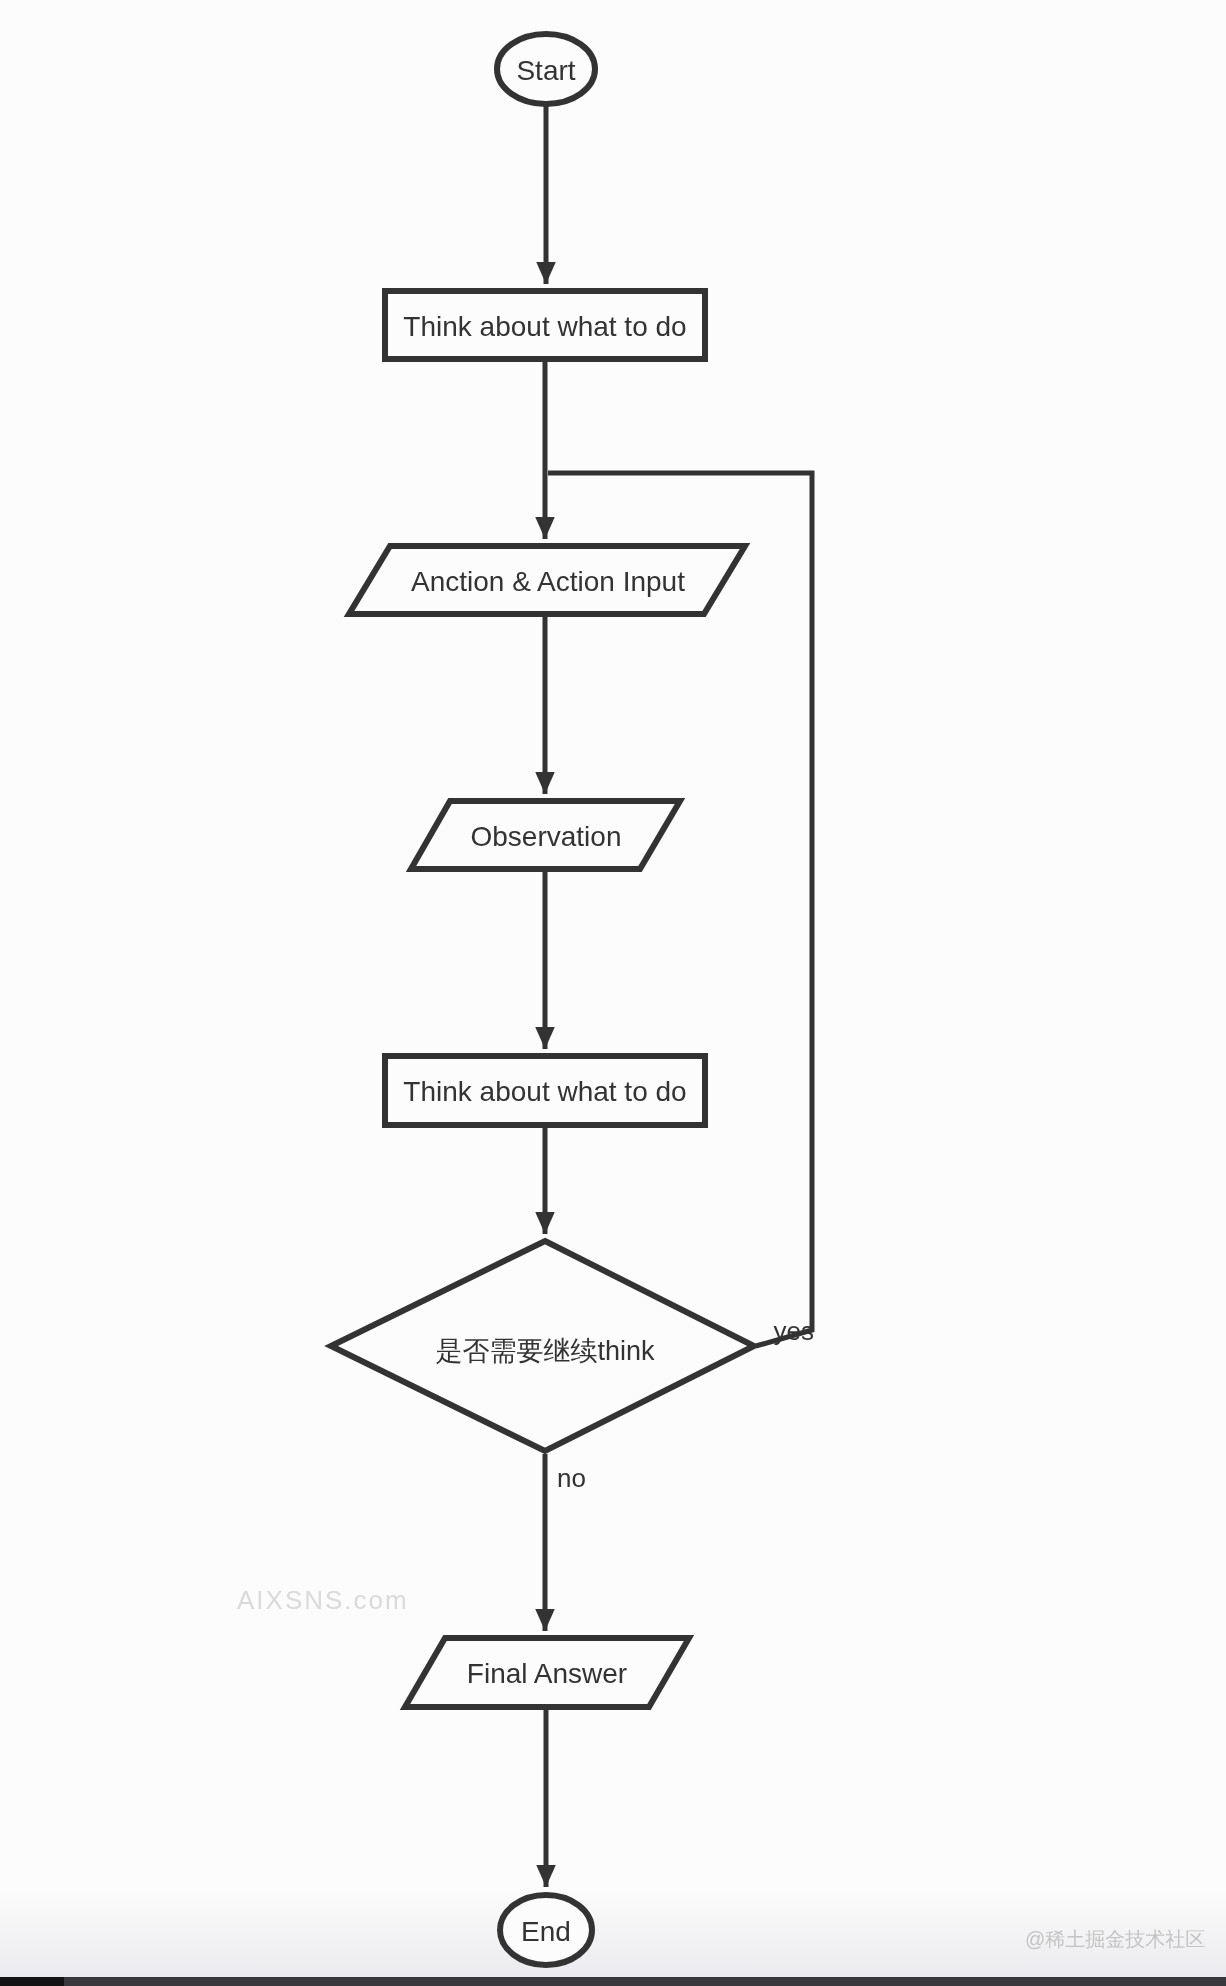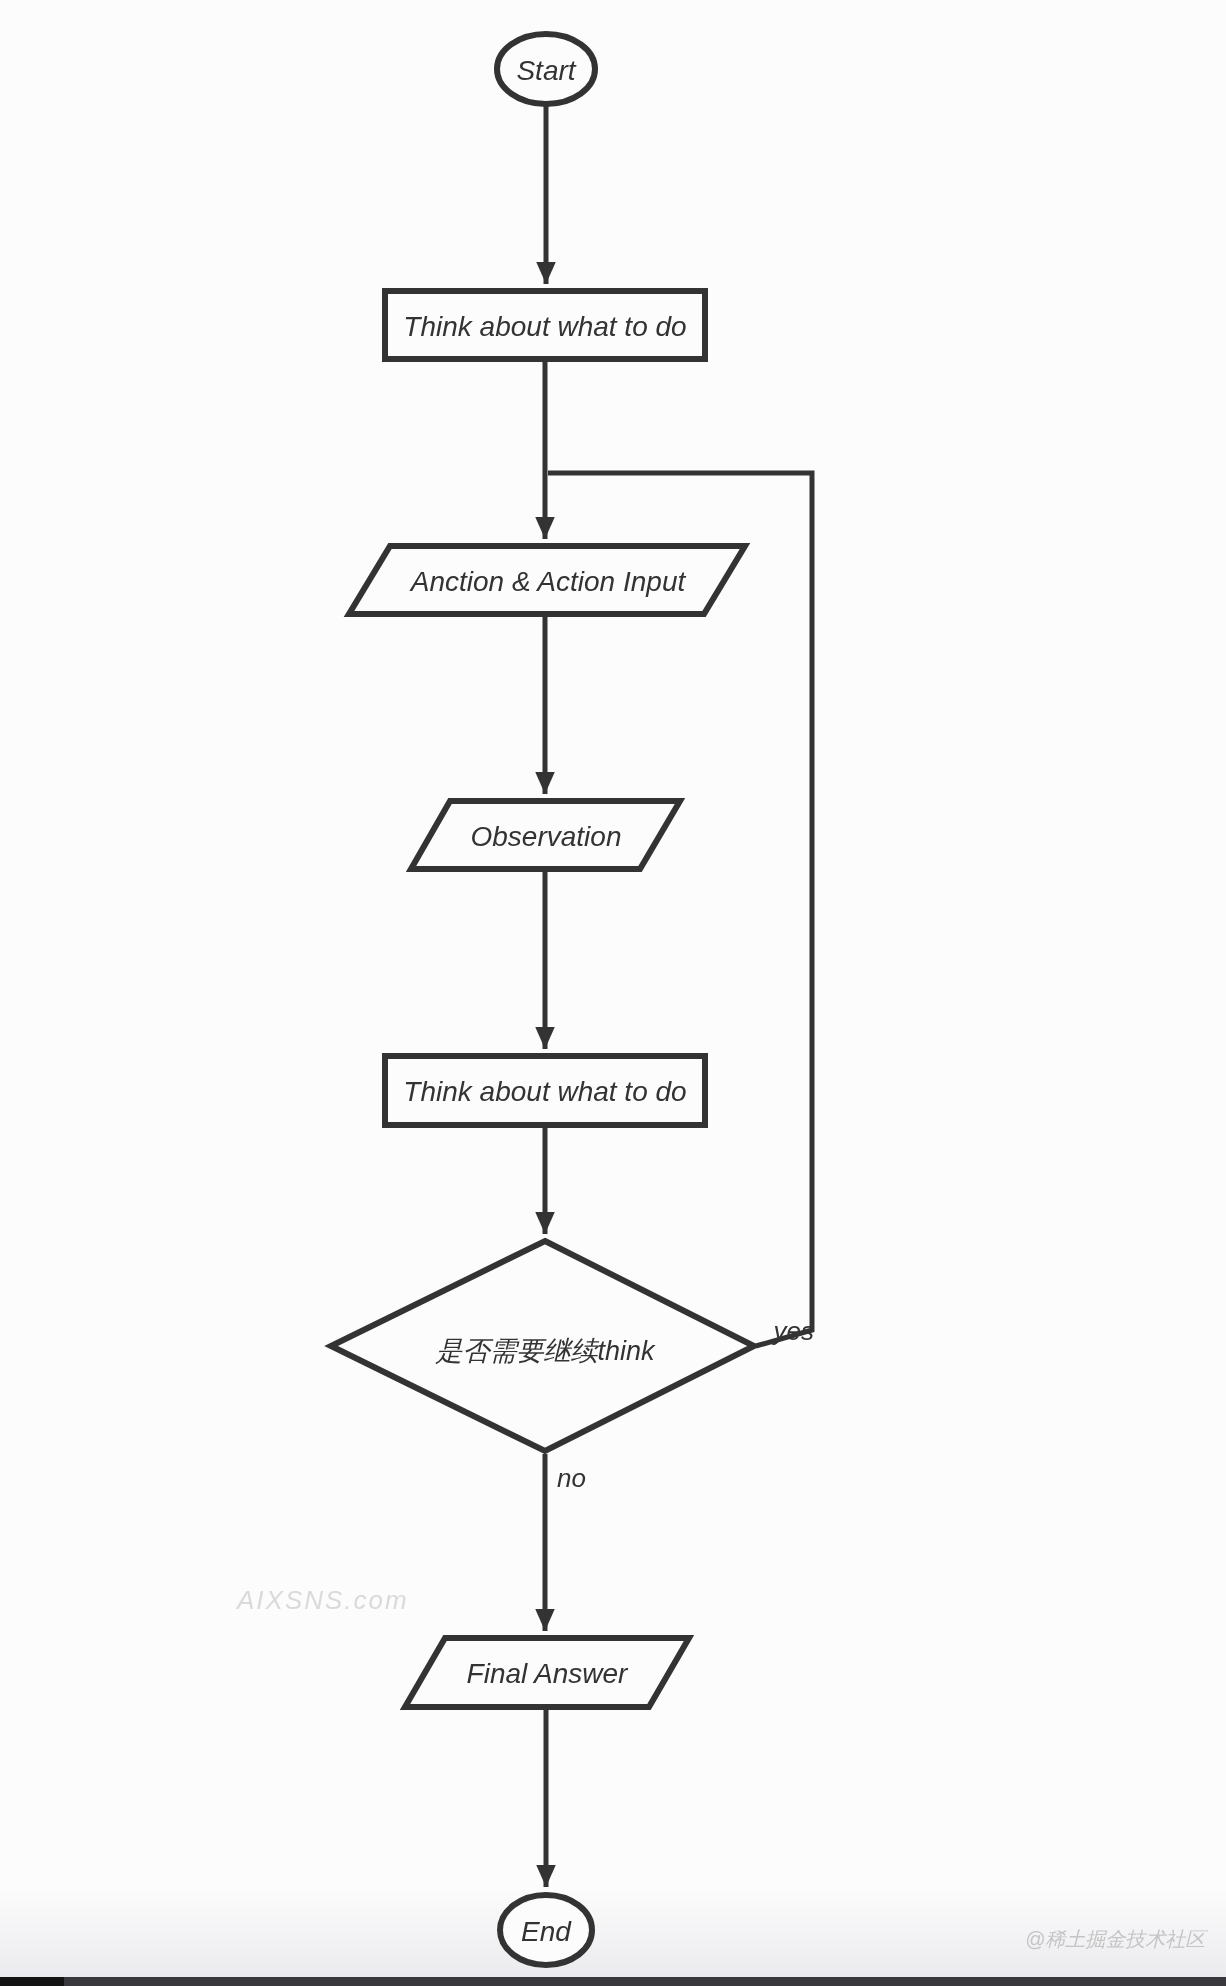--- a/index.html
+++ b/index.html
@@ -3,21 +3,21 @@
 <meta charset="utf-8">
 <style>
   html, body { margin: 0; padding: 0; }
   body {
     width: 1226px; height: 1986px;
     position: relative;
     background: #fcfcfc;
     font-family: "Liberation Sans", "DejaVu Sans", sans-serif;
     overflow: hidden;
   }
-  .canvas { position: absolute; left: 0; top: 0; z-index: 2; font-style: italic; }
+  .canvas { position: absolute; left: 0; top: 0; z-index: 2; }
   svg { display: block; }
   svg text {
     fill: #333333;
     font-family: "Liberation Sans", "DejaVu Sans", sans-serif;
   }
   .node-shape { fill: #fcfcfc; stroke: #333333; stroke-width: 6; }
   .edge { fill: none; stroke: #333333; stroke-width: 5; }
   .node-label { font-size: 28px; text-anchor: middle; dominant-baseline: central; }
   .edge-label { font-size: 26px; }
   .wm-site { font-size: 26px; fill: #dadada; letter-spacing: 2px; }

